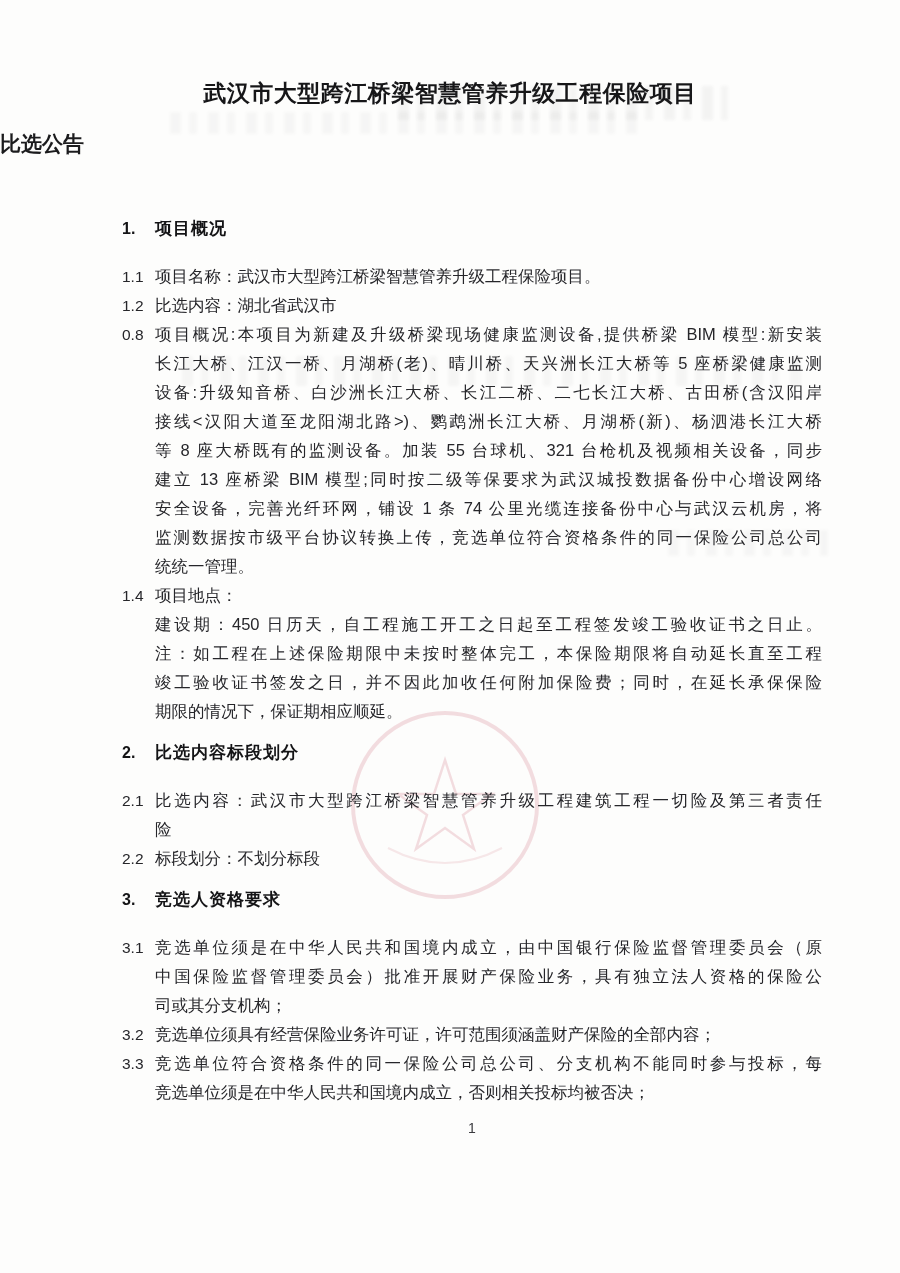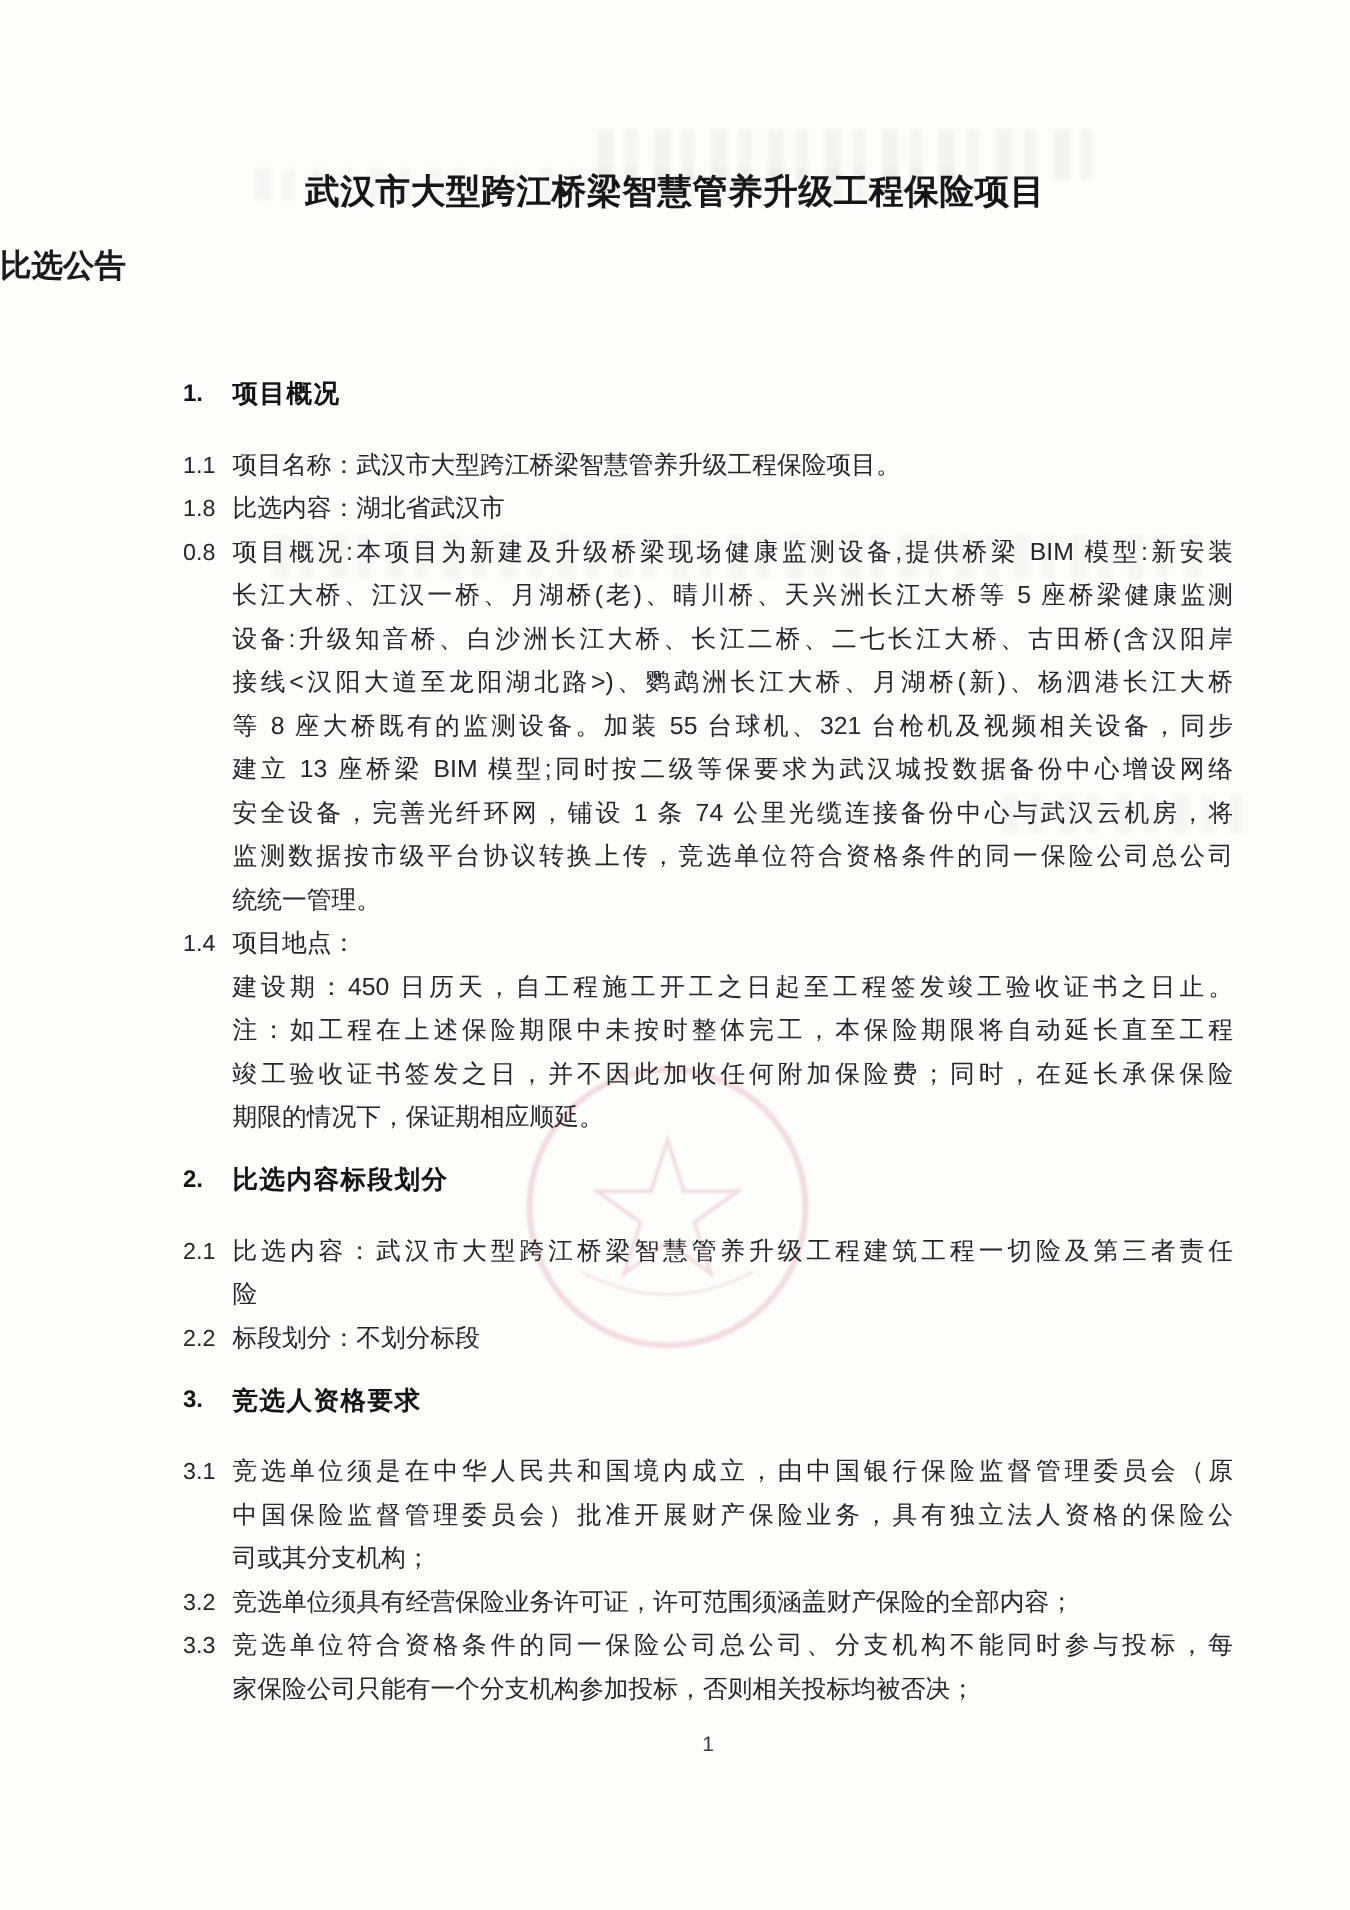--- a/index.html
+++ b/index.html
@@ -7,21 +7,21 @@
   .page {
     position:relative;
     width:900px; height:1273px;
     margin:0 auto;
     background:#fdfdfc;
     overflow:hidden;
     font-family:"Liberation Sans", sans-serif;
     color:#26262a;
   }
   .doc-title {
-    padding-top:114px;
+    padding-top:80px;
     text-align:center;
     font-size:23px;
     font-weight:700;
     color:#161618;
     letter-spacing:0.5px;
     line-height:26px;
   }
   .doc-subtitle {
     margin-top:26px;
     font-size:21px;
@@ -115,21 +115,21 @@
       <span class="num">1.</span>
       <span class="txt">项目概况</span>
     </div>
 
     <div class="row">
       <span class="num">1.1</span>
       <span class="txt">项目名称：武汉市大型跨江桥梁智慧管养升级工程保险项目。</span>
     </div>
 
     <div class="row">
-      <span class="num">1.8</span>
+      <span class="num">1.2</span>
       <span class="txt">比选内容：湖北省武汉市</span>
     </div>
 
     <div class="row">
       <span class="num">0.8</span>
       <span class="txt fill">项目概况:本项目为新建及升级桥梁现场健康监测设备,提供桥梁 BIM 模型:新安装</span>
     </div>
     <div class="row">
       <span class="num"></span>
       <span class="txt fill">长江大桥、江汉一桥、月湖桥(老)、晴川桥、天兴洲长江大桥等 5 座桥梁健康监测</span>
@@ -225,19 +225,19 @@
       <span class="num">3.2</span>
       <span class="txt">竞选单位须具有经营保险业务许可证，许可范围须涵盖财产保险的全部内容；</span>
     </div>
 
     <div class="row">
       <span class="num">3.3</span>
       <span class="txt fill">竞选单位符合资格条件的同一保险公司总公司、分支机构不能同时参与投标，每</span>
     </div>
     <div class="row">
       <span class="num"></span>
-      <span class="txt">家保险公司只能有一个分支机构参加投标，否则相关投标均被否决；</span>
+      <span class="txt">竞选单位须是在中华人民共和国境内成立，否则相关投标均被否决；</span>
     </div>
 
     <div class="page-footer">1</div>
   </div>
 
 </div>
 
 </body></html>

